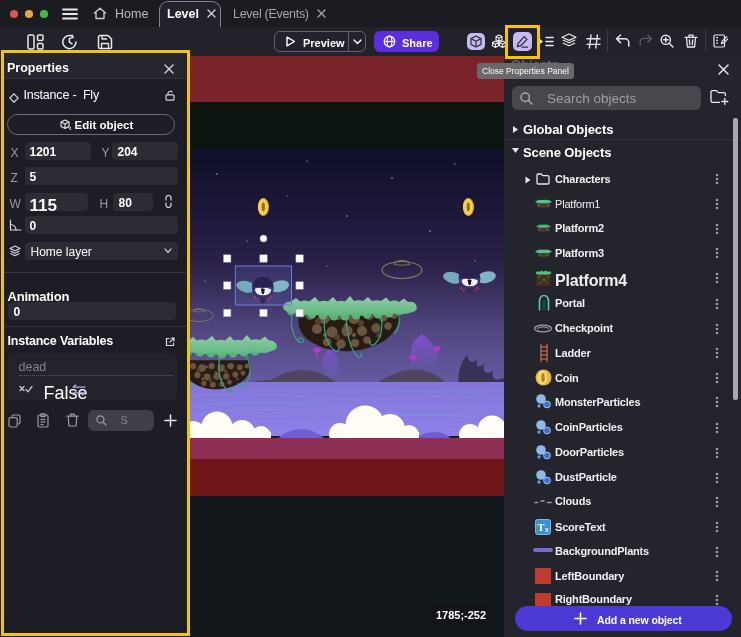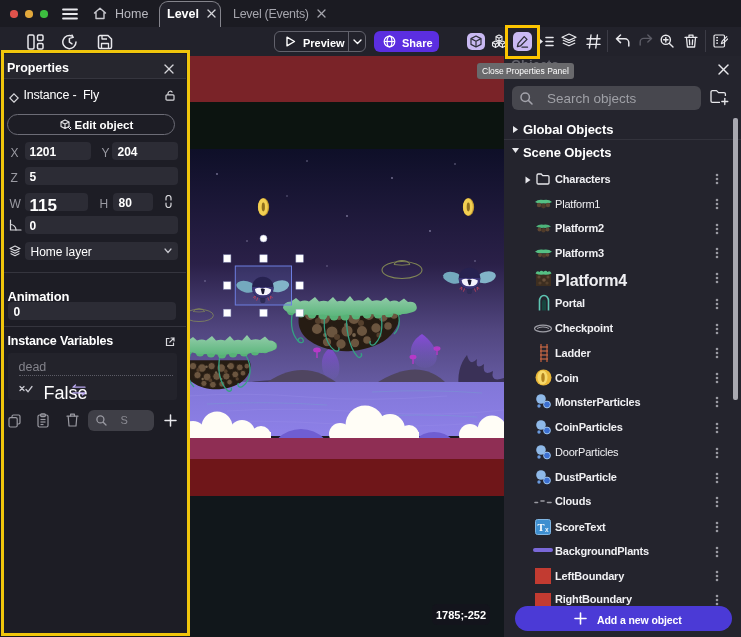--- a/index.html
+++ b/index.html
@@ -527,21 +527,21 @@
         <circle cx="12" cy="10.5" r="3.4" fill="#3c6fd0" stroke="#9fc6ee" stroke-width="1"></circle>
         <circle cx="4" cy="12" r="1.7" fill="#6a9ade"></circle>
       </svg>
     <div class="abs" style="left:51px;top:365px;font-size:11px;font-weight:bold;color:#f0f0f3;letter-spacing:-0.2px;">CoinParticles</div>
 
     <svg class="abs" style="left:31px;top:388.5px" width="17" height="16" viewBox="0 0 17 16">
         <circle cx="6" cy="5" r="4.8" fill="#8fb9e8"></circle>
         <circle cx="12" cy="10.5" r="3.4" fill="#3c6fd0" stroke="#9fc6ee" stroke-width="1"></circle>
         <circle cx="4" cy="12" r="1.7" fill="#6a9ade"></circle>
       </svg>
-    <div class="abs" style="left:51px;top:390px;font-size:11px;font-weight:normal;color:#f0f0f3;letter-spacing:-0.2px;">DoorParticles</div>
+    <div class="abs" style="left:51px;top:390px;font-size:11px;font-weight:bold;color:#f0f0f3;letter-spacing:-0.2px;">DoorParticles</div>
 
     <svg class="abs" style="left:31px;top:413.5px" width="17" height="16" viewBox="0 0 17 16">
         <circle cx="6" cy="5" r="4.8" fill="#8fb9e8"></circle>
         <circle cx="12" cy="10.5" r="3.4" fill="#3c6fd0" stroke="#9fc6ee" stroke-width="1"></circle>
         <circle cx="4" cy="12" r="1.7" fill="#6a9ade"></circle>
       </svg>
     <div class="abs" style="left:51px;top:415px;font-size:11px;font-weight:bold;color:#f0f0f3;letter-spacing:-0.2px;">DustParticle</div>
 
     <svg class="abs" style="left:30px;top:443px" width="19" height="5" viewBox="0 0 19 5">
         <g stroke="#9a9aa2" stroke-width="1.6" stroke-linecap="round">

